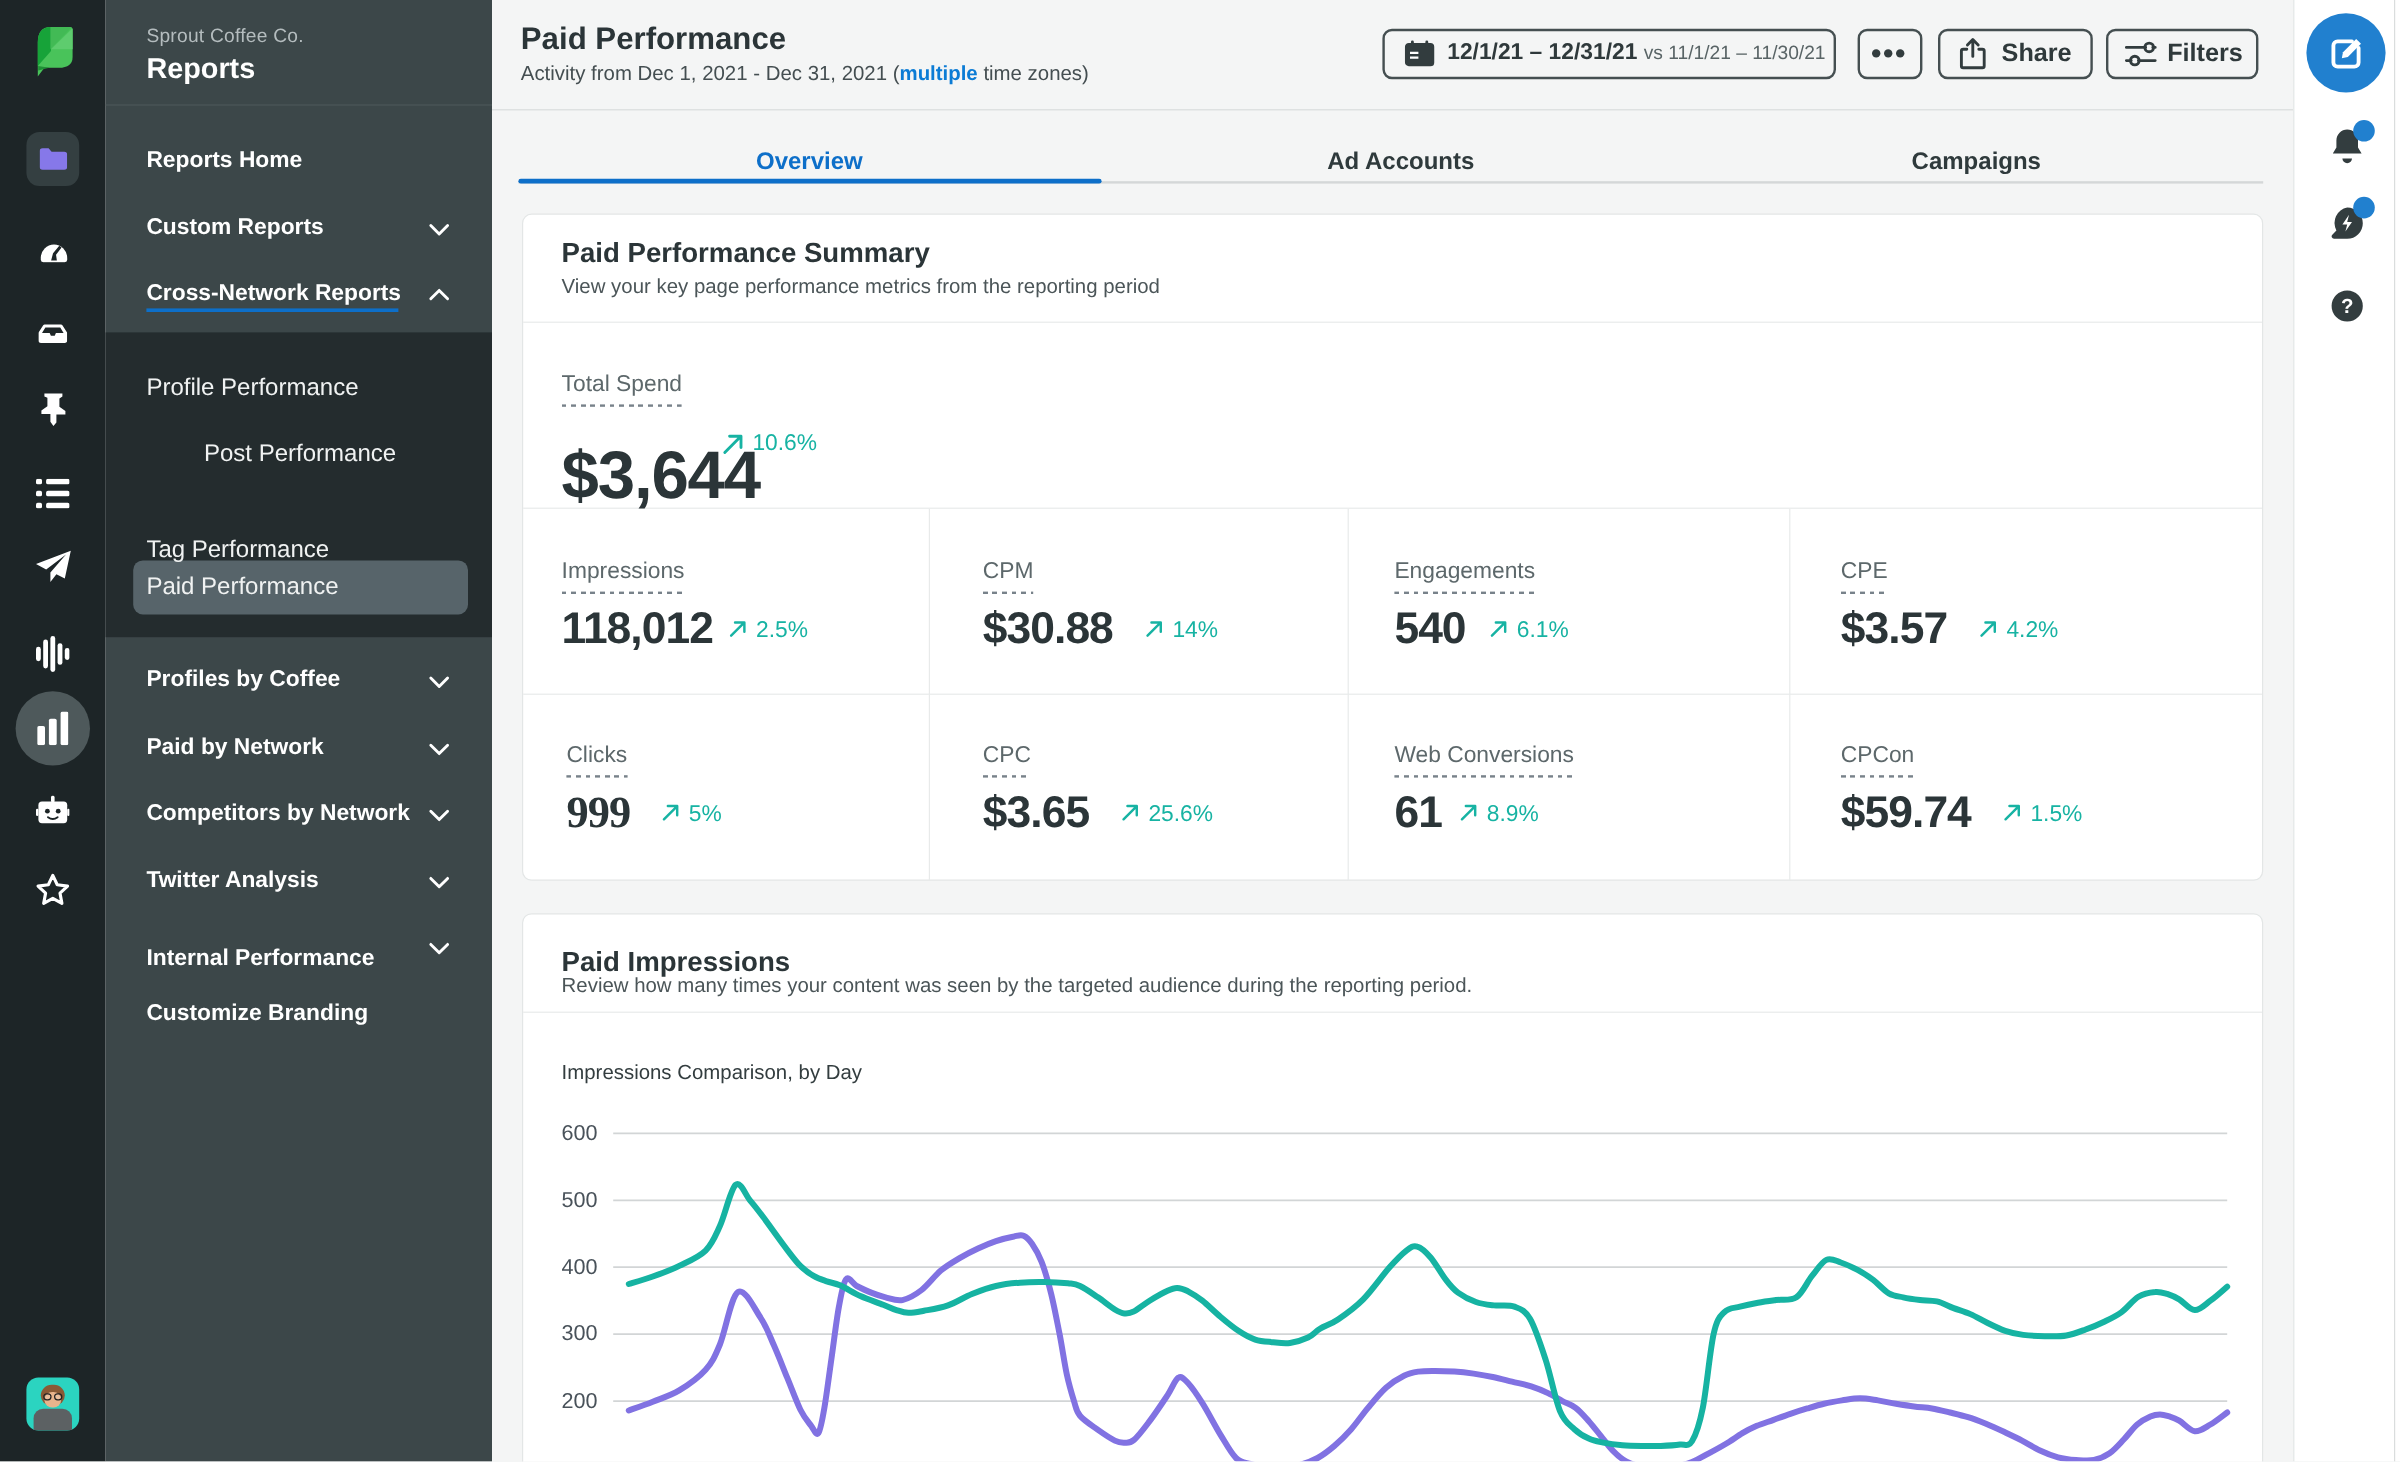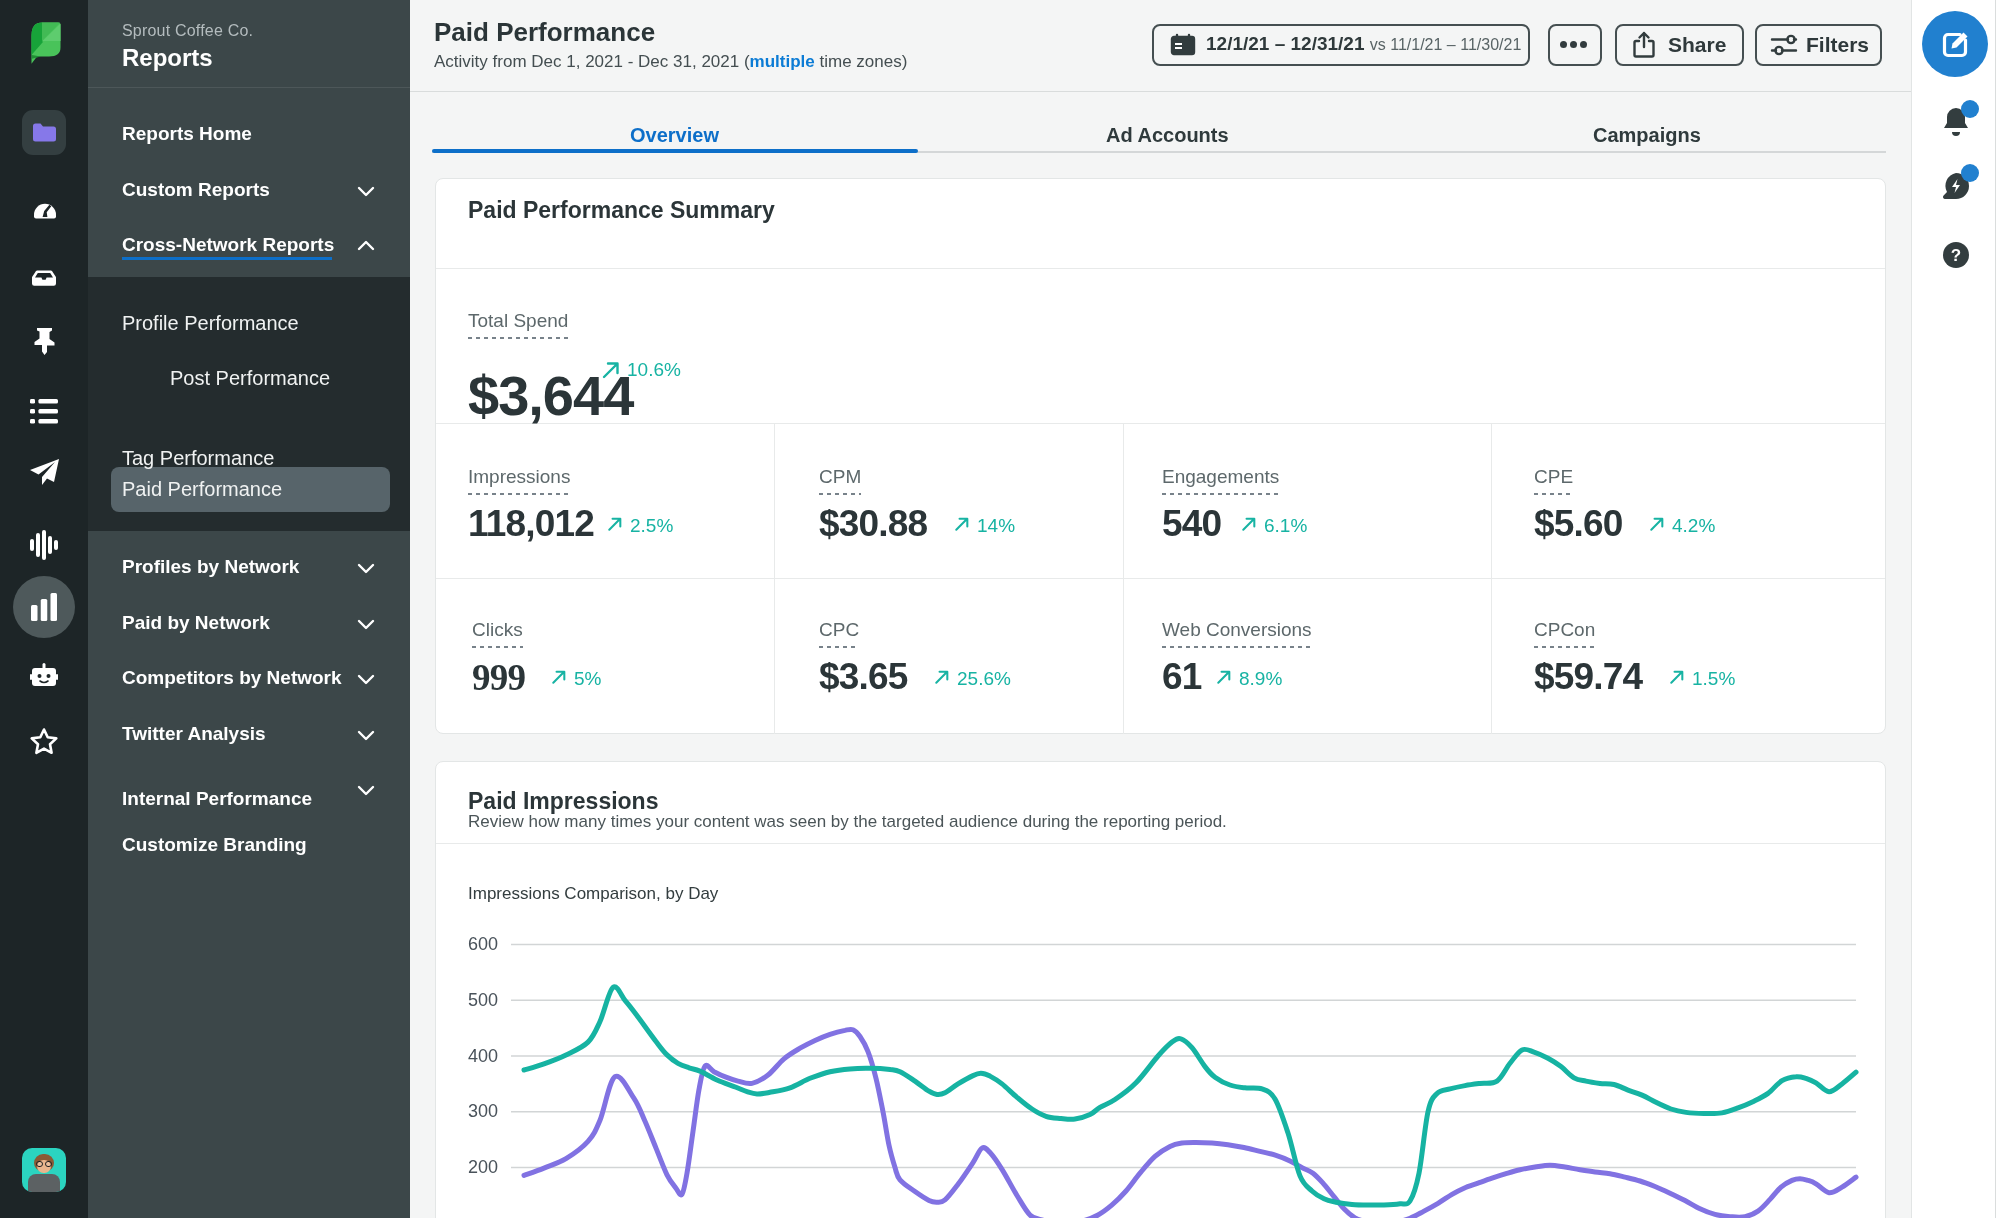--- a/index.html
+++ b/index.html
@@ -126,21 +126,21 @@
       <path d="M4 8 L11 15 L18 8" fill="none" stroke="#fff" stroke-width="2.4" stroke-linecap="round" stroke-linejoin="round"></path>
     </svg>
   <svg class="chev" style="top:235px;" viewBox="0 0 22 22">
       <path d="M4 14 L11 7 L18 14" fill="none" stroke="#fff" stroke-width="2.4" stroke-linecap="round" stroke-linejoin="round"></path>
     </svg>
   <div class="abs" style="left:23px;top:467px;width:279px;height:45px;background:#57646a;border-radius:8px;"></div>
   <div class="navsub" style="top:312px;">Profile Performance</div>
   <div class="navsub" style="top:367px;margin-left:48px;">Post Performance</div>
   <div class="navsub" style="top:447px;">Tag Performance</div>
   <div class="navsub" style="top:478px;">Paid Performance</div>
-  <div class="navitem" style="top:556px;">Profiles by Network</div>
+  <div class="navitem" style="top:556px;">Profiles by Coffee</div>
   <div class="navitem" style="top:612px;">Paid by Network</div>
   <div class="navitem" style="top:667px;">Competitors by Network</div>
   <div class="navitem" style="top:723px;">Twitter Analysis</div>
   <div class="navitem" style="top:788px;">Internal Performance</div>
   <div class="navitem" style="top:834px;">Customize Branding</div>
   <svg class="chev" style="top:557px;" viewBox="0 0 22 22">
       <path d="M4 8 L11 15 L18 8" fill="none" stroke="#fff" stroke-width="2.4" stroke-linecap="round" stroke-linejoin="round"></path>
     </svg>
   <svg class="chev" style="top:613px;" viewBox="0 0 22 22">
       <path d="M4 8 L11 15 L18 8" fill="none" stroke="#fff" stroke-width="2.4" stroke-linecap="round" stroke-linejoin="round"></path>
@@ -184,20 +184,21 @@
 <div class="abs" style="left:1806px;top:33px;font-size:21px;font-weight:bold;color:#2f393b;">Filters</div>
 
 <div class="tab abs" style="left:630px;color:#0d6fc9;">Overview</div>
 <div class="tab abs" style="left:1106px;color:#2f3a3c;">Ad Accounts</div>
 <div class="tab abs" style="left:1593px;color:#2f3a3c;">Campaigns</div>
 <div id="tabline" class="abs"></div>
 <div id="tabblue" class="abs"></div>
 
 <div class="card" style="top:178px;height:556px;">
   <div class="cardtitle" style="top:18px;">Paid Performance Summary</div>
+  <div class="carddesc" style="top:50px;">View your key page performance metrics from the reporting period</div>
   <div class="abs" style="left:0;top:89px;width:1449px;height:1px;background:#e8eaea;"></div>
   <div class="abs" style="left:0;top:244px;width:1449px;height:1px;background:#e8eaea;"></div>
   <div class="abs" style="left:338px;top:245px;width:1px;height:310px;background:#e8eaea;"></div>
   <div class="abs" style="left:687px;top:245px;width:1px;height:310px;background:#e8eaea;"></div>
   <div class="abs" style="left:1055px;top:245px;width:1px;height:310px;background:#e8eaea;"></div>
   <div class="abs" style="left:0;top:399px;width:1449px;height:1px;background:#e8eaea;"></div>
 </div>
 
 <div class="metlabel" style="left:468px;top:310px;">Total Spend</div>
 <div class="bignum" style="left:468px;top:363px;font-size:56px;letter-spacing:-1px;">$3,644</div>
@@ -221,21 +222,21 @@
 <div class="pct" style="left:977px;top:515px;">14%</div>
 
 <div class="metlabel" style="left:1162px;top:466px;">Engagements</div>
 <div class="bignum" style="left:1162px;top:503px;font-size:37px;letter-spacing:-0.8px;">540</div>
 <svg class="parrow" style="left:1240px;top:515px;" width="18" height="18" viewBox="0 0 22 22">
     <path d="M4 18 L17 5 M8 4.5 L17.5 4.5 L17.5 14" fill="none" stroke="#17b3a3" stroke-width="2.5" stroke-linecap="round" stroke-linejoin="round"></path>
   </svg>
 <div class="pct" style="left:1264px;top:515px;">6.1%</div>
 
 <div class="metlabel" style="left:1534px;top:466px;">CPE</div>
-<div class="bignum" style="left:1534px;top:503px;font-size:37px;letter-spacing:-0.8px;">$5.60</div>
+<div class="bignum" style="left:1534px;top:503px;font-size:37px;letter-spacing:-0.8px;">$3.57</div>
 <svg class="parrow" style="left:1648px;top:515px;" width="18" height="18" viewBox="0 0 22 22">
     <path d="M4 18 L17 5 M8 4.5 L17.5 4.5 L17.5 14" fill="none" stroke="#17b3a3" stroke-width="2.5" stroke-linecap="round" stroke-linejoin="round"></path>
   </svg>
 <div class="pct" style="left:1672px;top:515px;">4.2%</div>
 
 <div class="metlabel" style="left:472px;top:619px;">Clicks</div>
 <div class="bignum" style="left:472px;top:656px;font-size:37px;letter-spacing:-0.8px;font-family:Liberation Serif, serif;">999</div>
 <svg class="parrow" style="left:550px;top:668px;" width="18" height="18" viewBox="0 0 22 22">
     <path d="M4 18 L17 5 M8 4.5 L17.5 4.5 L17.5 14" fill="none" stroke="#17b3a3" stroke-width="2.5" stroke-linecap="round" stroke-linejoin="round"></path>
   </svg>

